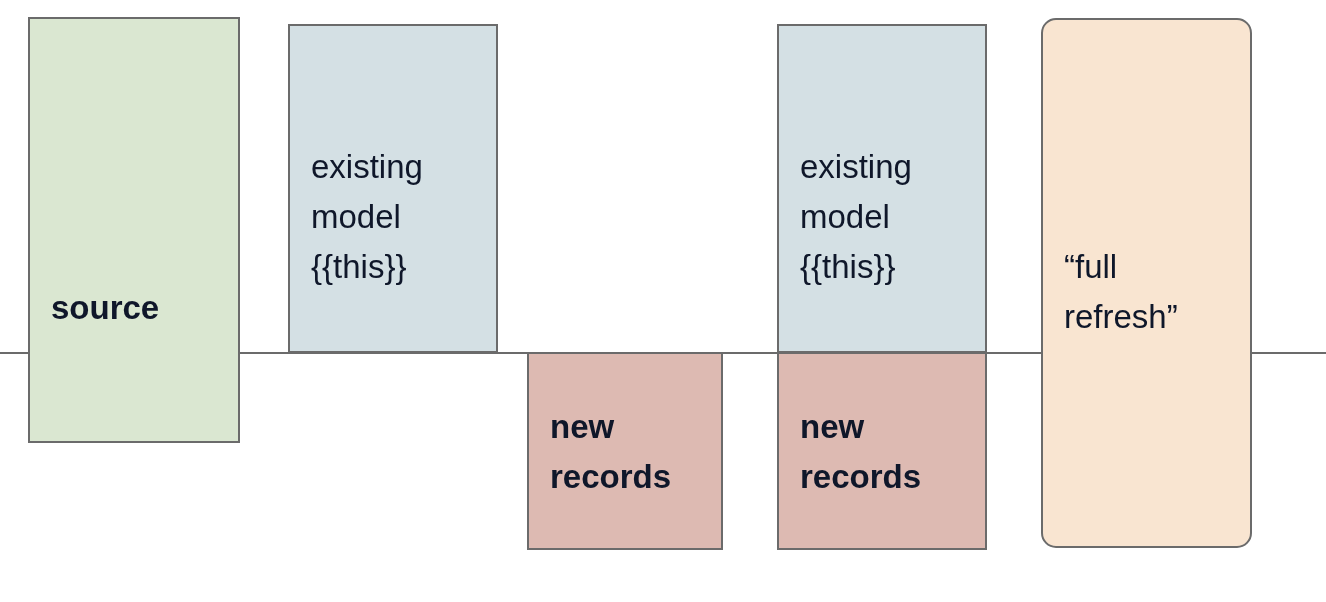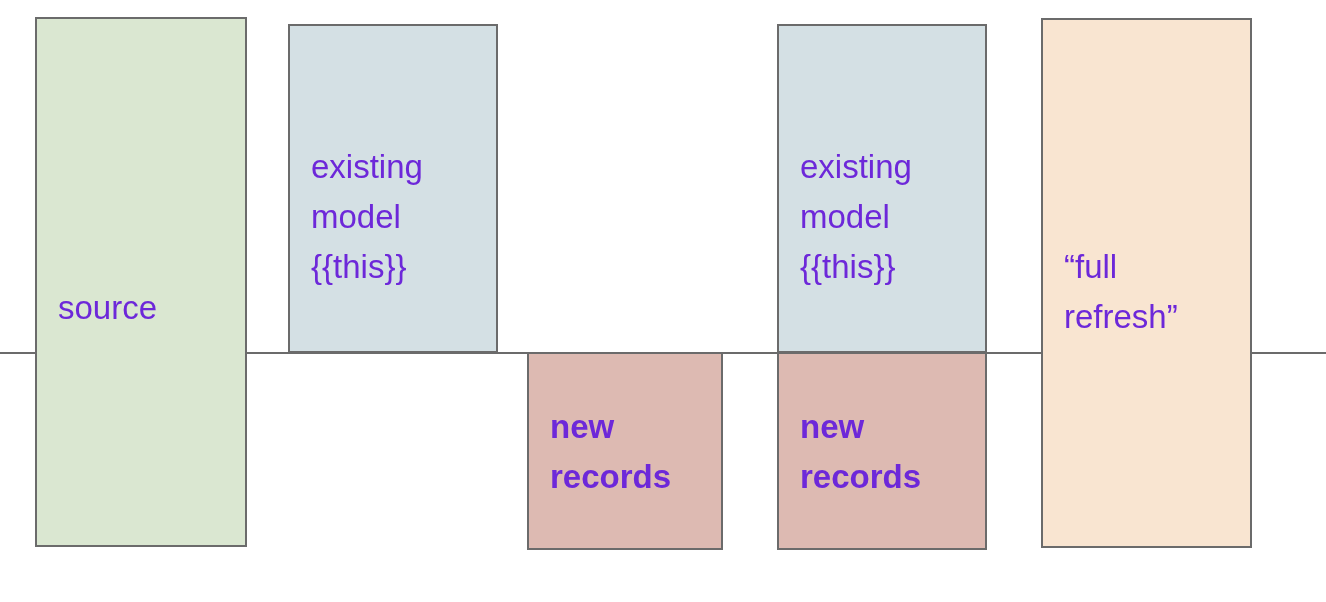--- a/index.html
+++ b/index.html
@@ -21,46 +21,46 @@
     position: absolute;
     left: 0;
     width: 1326px;
     height: 2px;
     background: #6b6b6b;
   }
   .block {
     position: absolute;
     box-sizing: border-box;
     border: 2px solid #6b6b6b;
-    color: #6d28d9;
+    color: #0f172a;
     font-size: 33px;
     line-height: 50px;
     font-family: "Liberation Sans", sans-serif;
     white-space: pre-line;
     overflow: hidden;
   }
   .block .label {
     position: absolute;
     left: 21px;
     display: block;
     white-space: pre-line;
   }
   .block-source   { background: #dae7d1; }
   .block-model    { background: #d4e0e4; }
   .block-new      { background: #ddbab2; font-weight: bold; }
-  .block-refresh  { background: #f9e5d1; }
+  .block-refresh  { background: #f9e5d1; border-radius: 15px; }
 </style>
 </head>
 <body>
 
 <div id="canvas">
 
   <div class="axis-line" style="top:352px;"></div>
 
-  <div class="block block-source" style="left:35px; top:17px; width:212px; height:530px;">
+  <div class="block block-source" style="left:28px; top:17px; width:212px; height:426px;font-weight:bold;">
     <span class="label" style="top:264px;">source</span>
   </div>
 
   <div class="block block-model" style="left:288px; top:24px; width:210px; height:329px;">
     <span class="label" style="top:116px;">existing
 model
 {{this}}</span>
   </div>
 
   <div class="block block-new" style="left:527px; top:352px; width:196px; height:198px;">

